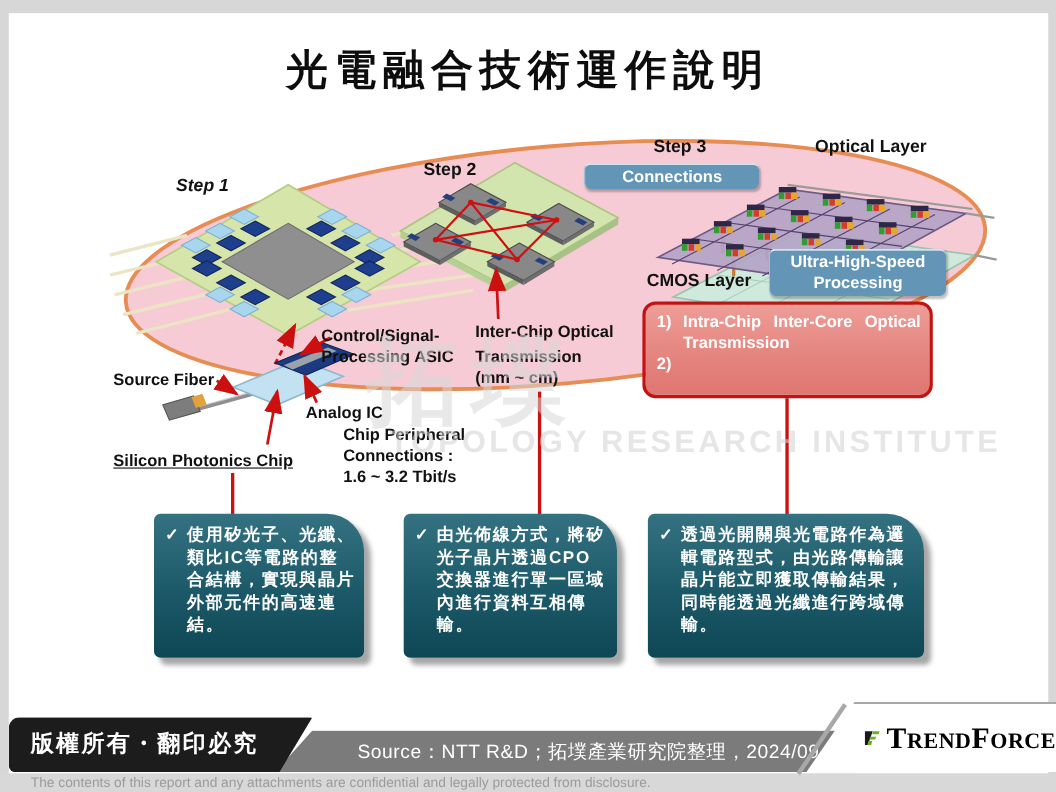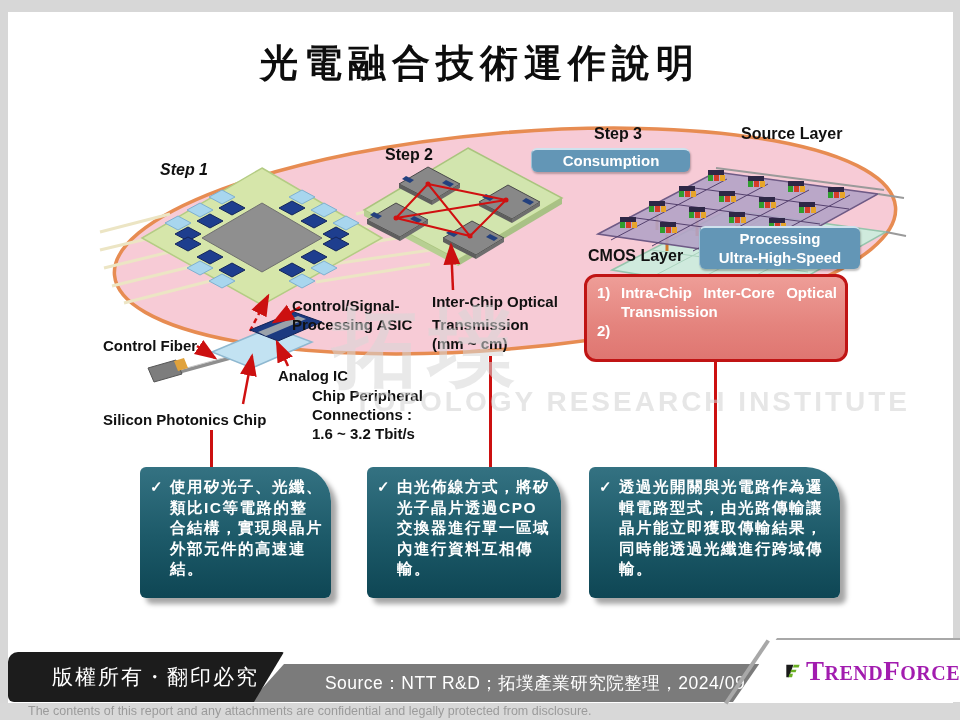--- a/index.html
+++ b/index.html
@@ -65,42 +65,42 @@
   }
   .wm-en{
     position:absolute;left:336px;top:386px;font-size:28px;font-weight:bold;
     color:rgba(210,210,210,0.55);letter-spacing:3px;white-space:nowrap;margin-left:18px;
   }
 
   .footer-black{
     position:absolute;left:8px;top:652px;width:276px;height:50px;z-index:41;
     background:#1c1c1c;border-radius:10px 2px 2px 6px;
     clip-path:polygon(0 0, 100% 0, calc(100% - 30px) 100%, 0 100%);
-    color:#fff;font-weight:normal;font-size:21px;letter-spacing:2px;
-    line-height:50px;padding-left:44px;box-sizing:border-box;
+    color:#fff;font-weight:bold;font-size:21px;letter-spacing:2px;
+    line-height:50px;padding-left:20px;box-sizing:border-box;
   }
   .footer-gray{
     position:absolute;left:250px;top:664px;width:540px;height:38px;z-index:40;
     background:#7b7b7b;
     clip-path:polygon(34px 0, 100% 0, calc(100% - 12px) 100%, 0 100%);
     color:#fff;font-size:17.5px;line-height:38px;text-align:center;
     letter-spacing:0.5px;box-sizing:border-box;padding-left:30px;
   }
   .logo-plate{
     position:absolute;left:733px;top:638px;width:227px;height:64px;z-index:42;
     background:#ffffff;border-top:2px solid #a8a8a8;
     clip-path:polygon(44px 0, 100% 0, 100% 100%, 0 100%);
     display:flex;align-items:center;padding-left:52px;box-sizing:border-box;
   }
   .logo-slant{
     position:absolute;left:745px;top:634px;width:4px;height:76px;z-index:42;
     background:#a8a8a8;transform:rotate(34deg);
   }
   .brand{
-    font-family:"Liberation Serif", serif;color:#a21caf;font-weight:600;
+    font-family:"Liberation Serif", serif;color:#000000;font-weight:600;
     margin-left:6px;white-space:nowrap;letter-spacing:0.5px;
   }
   .brand .cap{font-size:27px;}
   .brand .low{font-size:20px;}
 
   .disclaimer-strip{
     position:absolute;left:0;top:703px;width:960px;height:17px;background:#d8d8d8;z-index:39;
   }
   .disclaimer-text{
     position:absolute;left:28px;top:704px;z-index:43;color:#9b9b9b;font-size:12.5px;z-index:43;
@@ -266,47 +266,47 @@
       <line x1="288" y1="366" x2="277" y2="342" marker-end="url(#arr)"></line>
       <line x1="197" y1="346" x2="215" y2="358" marker-end="url(#arr)"></line>
       <line x1="243" y1="404" x2="252" y2="356" marker-end="url(#arr)"></line>
       <line x1="453" y1="290" x2="451" y2="245" marker-end="url(#arr)"></line>
     </g>
   </svg>
 
   <div class="dlabel big" style="left:160px;top:160px;font-style:italic;">Step 1</div>
   <div class="dlabel big" style="left:385px;top:145px;">Step 2</div>
   <div class="dlabel big" style="left:594px;top:124px;">Step 3</div>
-  <div class="dlabel big" style="left:741px;top:124px;">Source Layer</div>
+  <div class="dlabel big" style="left:741px;top:124px;">Optical Layer</div>
   <div class="dlabel big" style="left:588px;top:246px;">CMOS Layer</div>
 
   <div class="dlabel" style="left:292px;top:296px;">
     <div>Control/Signal-</div>
     <div>Processing ASIC</div>
   </div>
   <div class="dlabel" style="left:432px;top:292px;">
     <div>Inter-Chip Optical</div>
     <div style="margin-top:4px;">Transmission</div>
     <div>(mm ~ cm)</div>
   </div>
-  <div class="dlabel" style="left:103px;top:336px;">Control Fiber</div>
+  <div class="dlabel" style="left:103px;top:336px;">Source Fiber</div>
   <div class="dlabel" style="left:278px;top:366px;">Analog IC</div>
-  <div class="dlabel" style="left:103px;top:410px;">Silicon Photonics Chip</div>
+  <div class="dlabel" style="left:103px;top:410px;text-decoration:underline;">Silicon Photonics Chip</div>
   <div class="dlabel" style="left:312px;top:386px;">
     <div>Chip Peripheral</div>
     <div>Connections :</div>
     <div>1.6 ~ 3.2 Tbit/s</div>
   </div>
 
   <div class="badge" style="left:531px;top:148px;width:150px;">
-    <div>Consumption</div>
+    <div>Connections</div>
   </div>
   <div class="badge" style="left:699px;top:226px;width:152px;">
+    <div>Ultra-High-Speed</div>
     <div>Processing</div>
-    <div>Ultra-High-Speed</div>
   </div>
 
   <div class="red-box">
     <div class="red-item">
       <span class="num">1)</span>
       <span class="txt">Intra-Chip Inter-Core Optical Transmission</span>
     </div>
     <div class="red-item">
       <span class="num">2)</span>
     </div>

